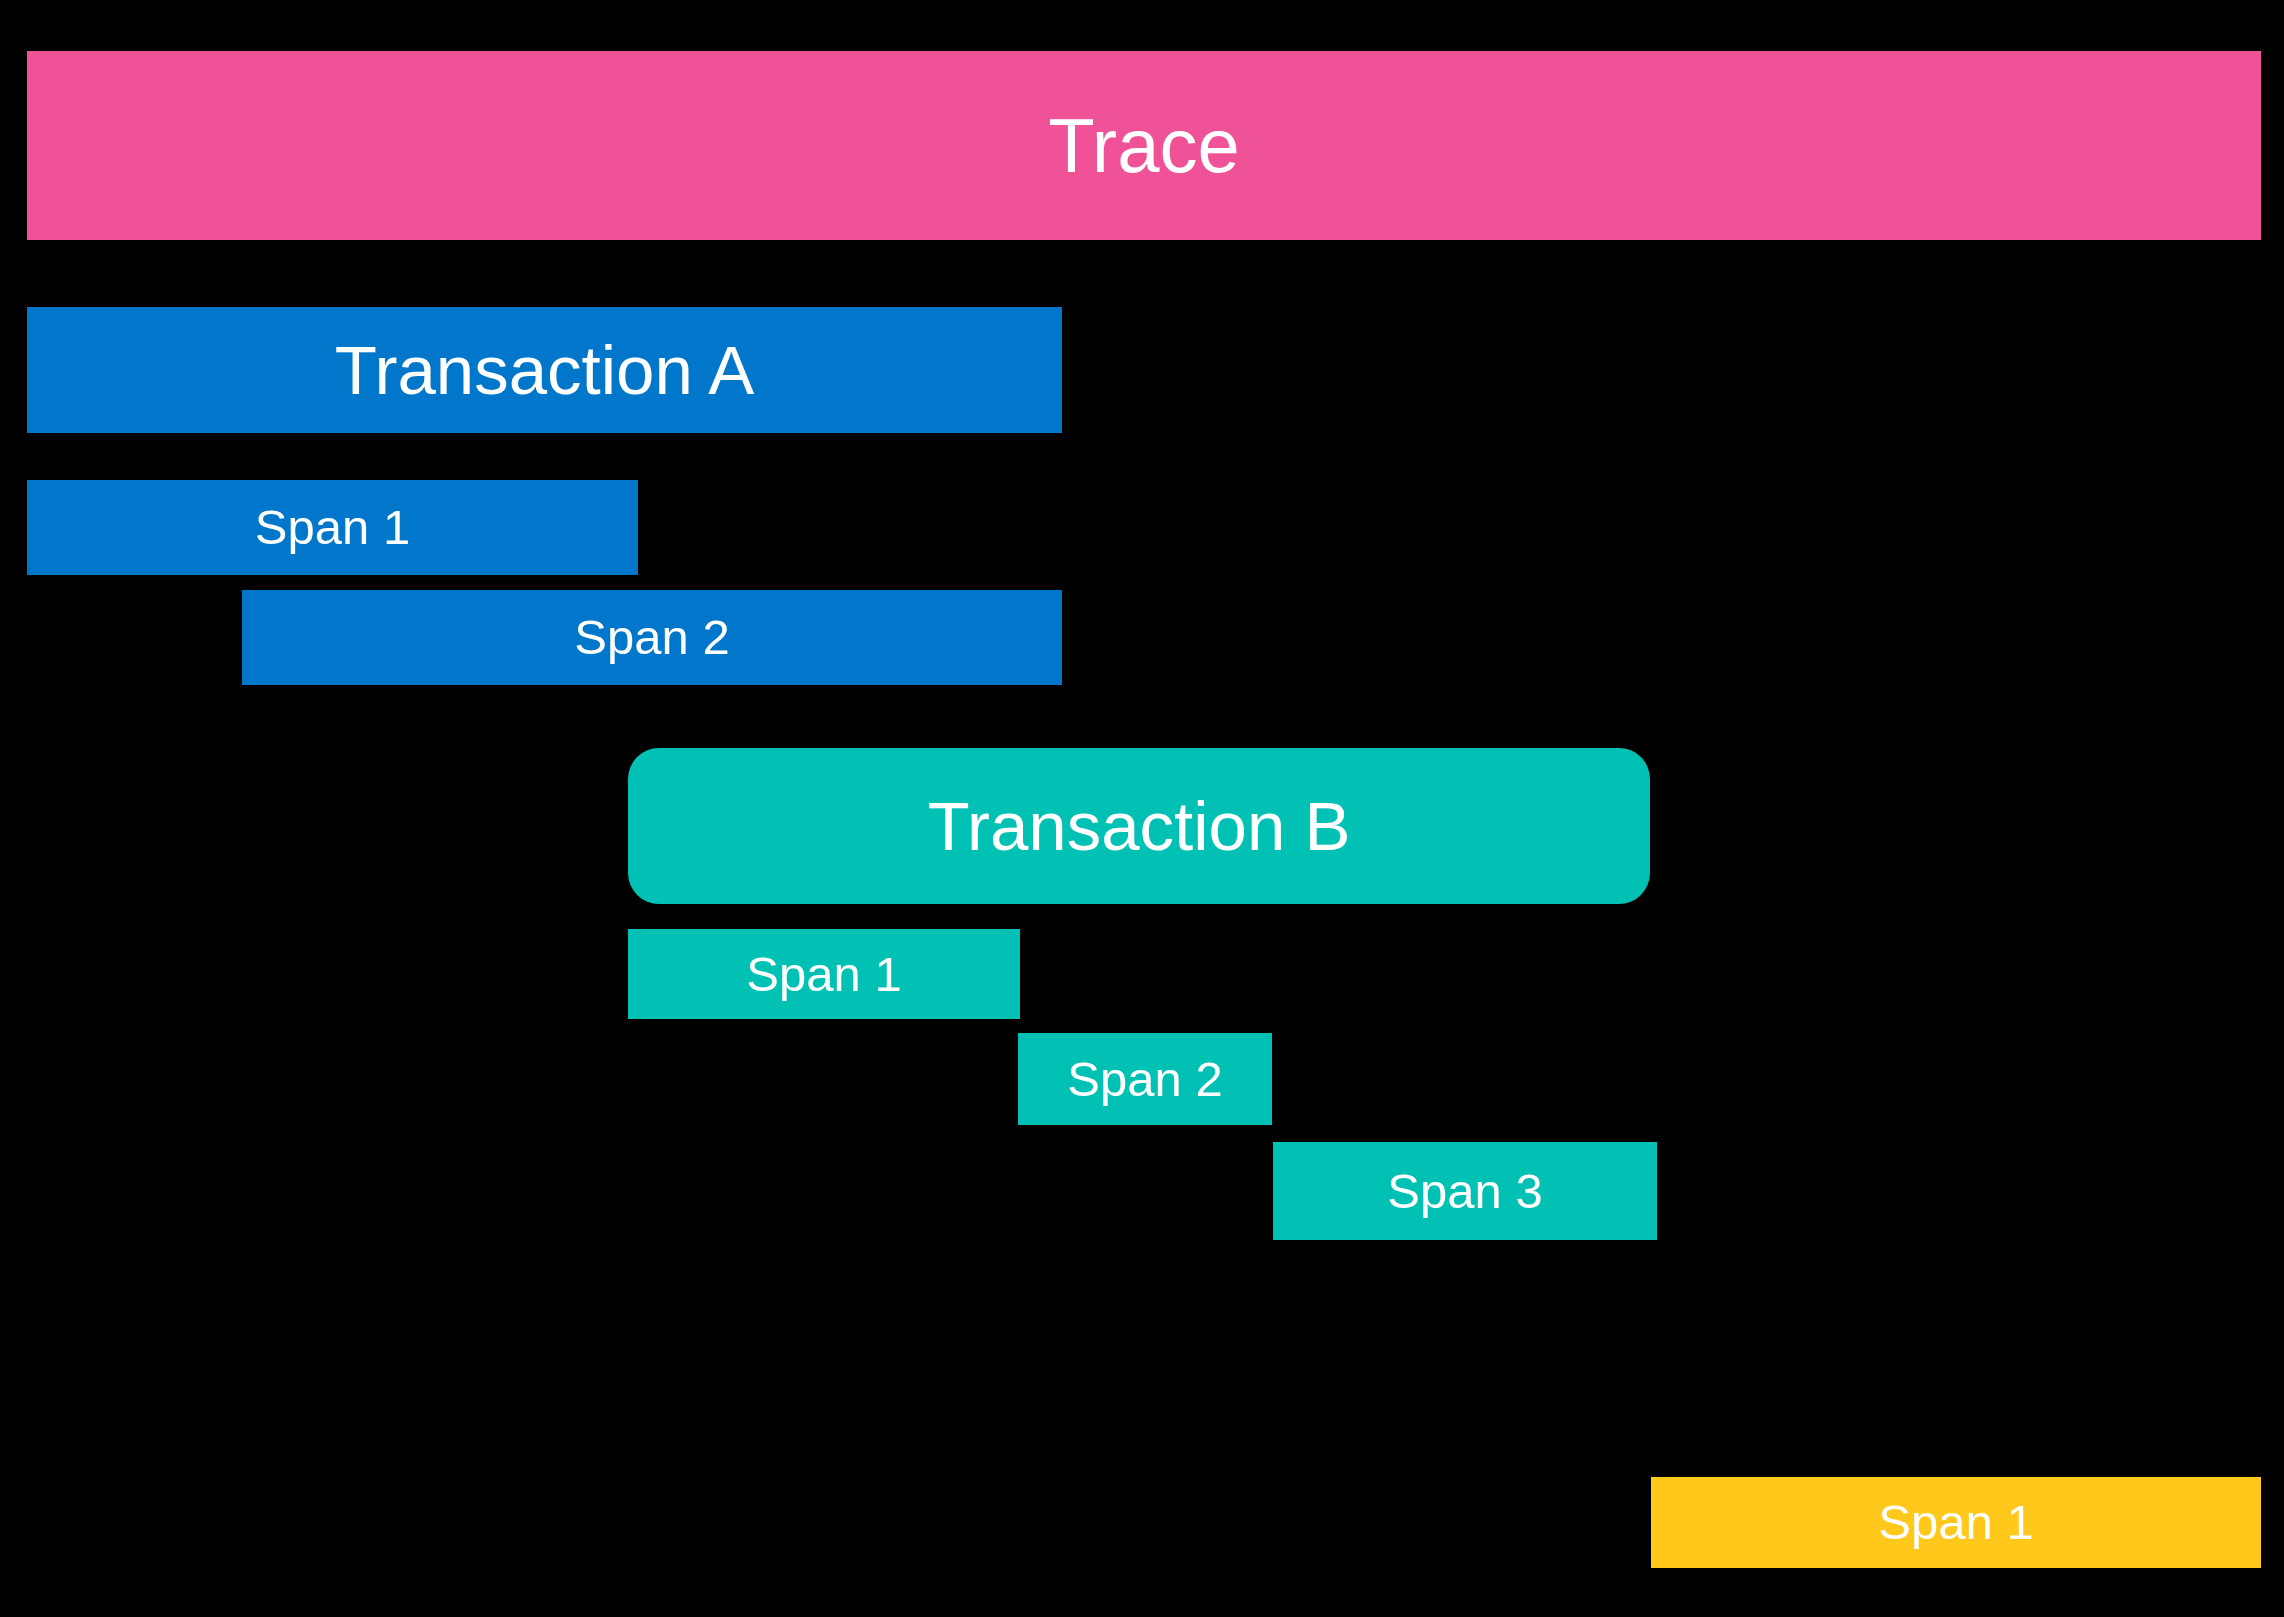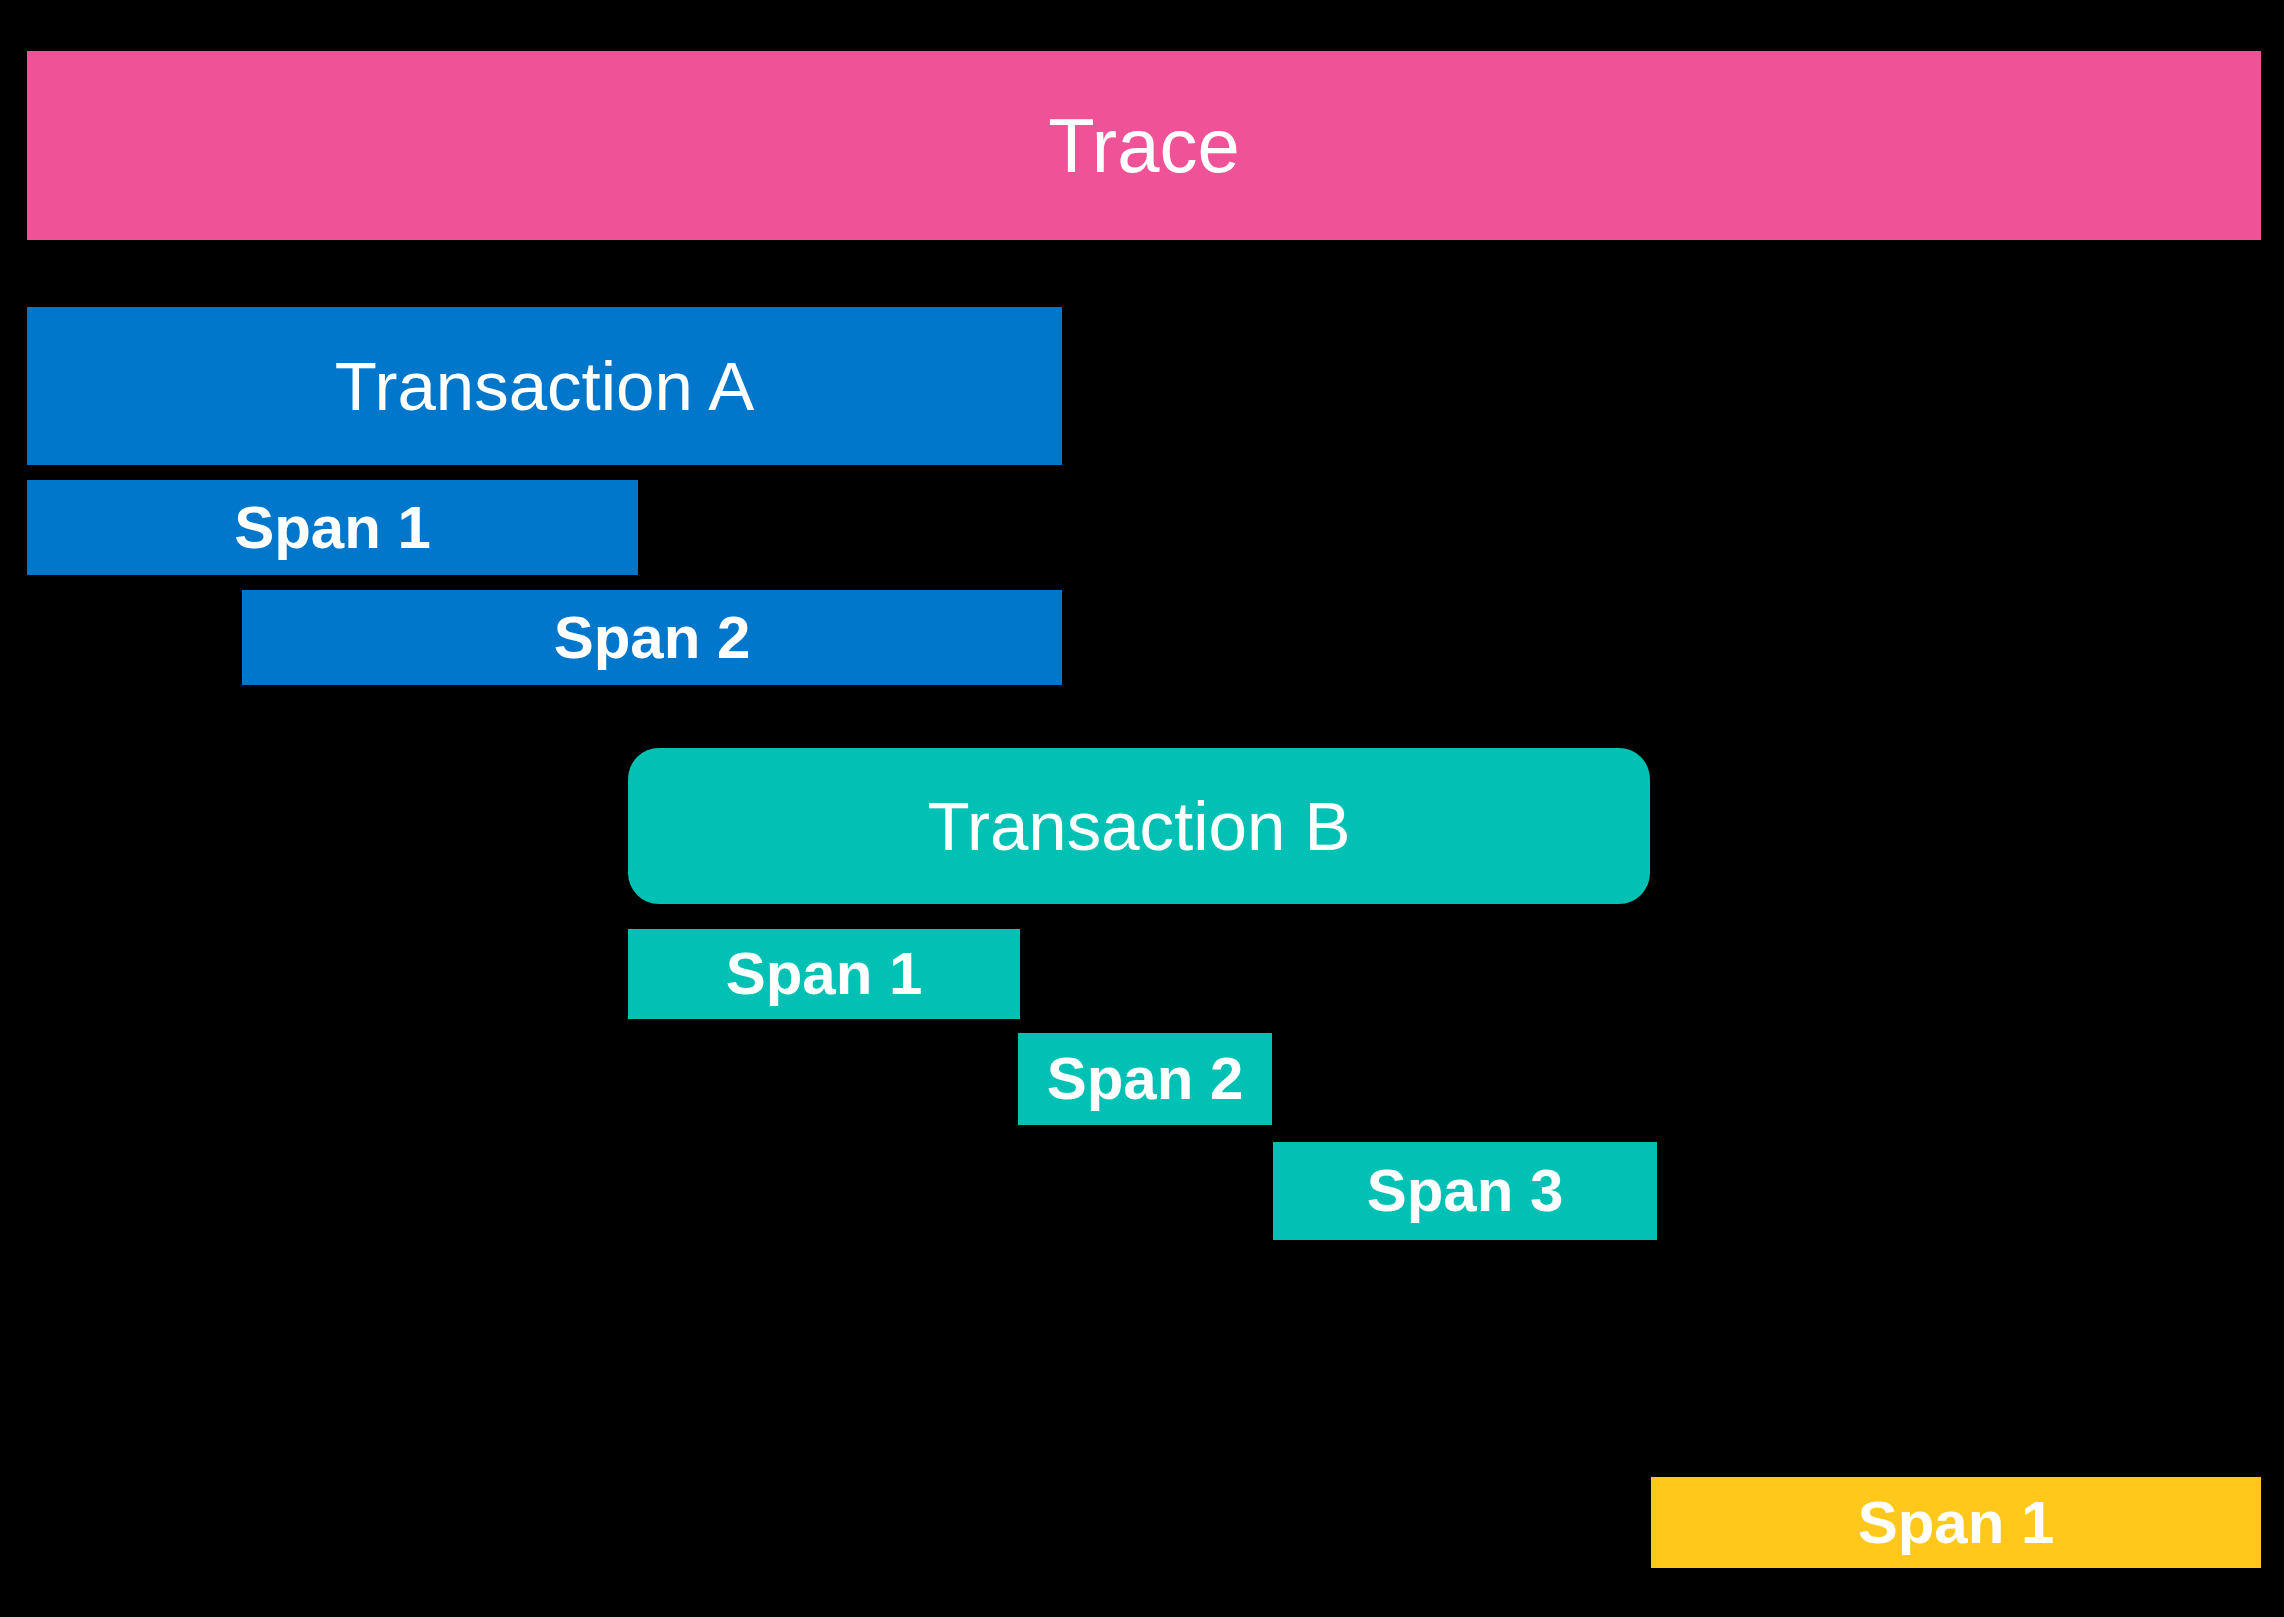--- a/index.html
+++ b/index.html
@@ -29,30 +29,30 @@
   }
   .bar .bar-label {
     display: block;
     text-align: center;
     color: #ffffff;
     font-weight: 400;
   }
   
   .tier-trace   .bar-label { font-size: 76px; }
   .tier-txn     .bar-label { font-size: 69px; }
-  .tier-span    .bar-label { font-size: 60px; font-weight: bold; }
+  .tier-span    .bar-label { font-size: 49px; }
 </style>
 </head>
 <body>
 
 <div id="canvas" style="background: rgb(0, 0, 0);">
     <div class="bar tier-trace" style="left: 27px; top: 51px; width: 2234px; height: 189px; background: rgb(240, 82, 151);">
       <span class="bar-label">Trace</span>
     </div>
-    <div class="bar tier-txn" style="left: 27px; top: 307px; width: 1035px; height: 158px; background: rgb(0, 119, 202);">
+    <div class="bar tier-txn" style="left: 27px; top: 307px; width: 1035px; height: 126px; background: rgb(0, 119, 202);">
       <span class="bar-label">Transaction A</span>
     </div>
     <div class="bar tier-span" style="left: 27px; top: 480px; width: 611px; height: 95px; background: rgb(0, 119, 202);">
       <span class="bar-label">Span 1</span>
     </div>
     <div class="bar tier-span" style="left: 242px; top: 590px; width: 820px; height: 95px; background: rgb(0, 119, 202);">
       <span class="bar-label">Span 2</span>
     </div>
     <div class="bar tier-txn" style="left: 628px; top: 748px; width: 1022px; height: 156px; background: rgb(0, 193, 180); border-radius: 31px;">
       <span class="bar-label">Transaction B</span>

